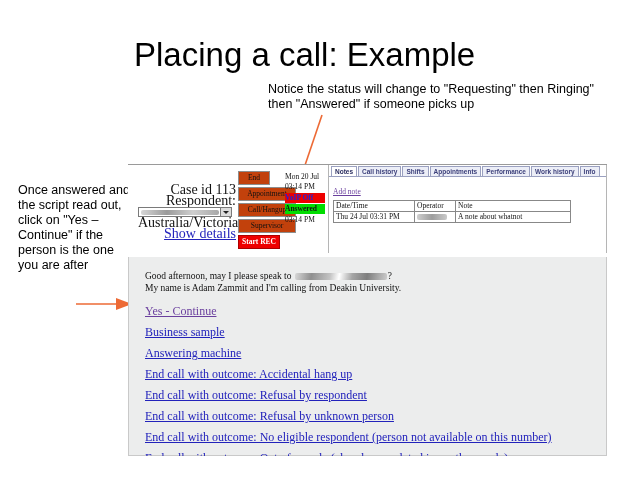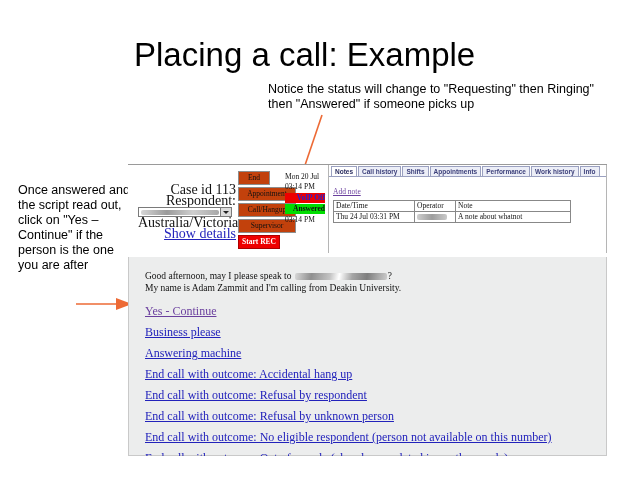--- a/index.html
+++ b/index.html
@@ -187,21 +187,21 @@
     top: 7px;
     width: 40px;
     font-size: 7.5px;
     line-height: 10px;
     color: #111;
   }
   .status-col .line { white-space: nowrap; }
   .badge {
     display: block;
     width: 40px;
-    text-align: right;
+    text-align: left;
     font-size: 7.5px;
     line-height: 10px;
     font-weight: bold;
     margin: 1px 0;
     box-sizing: border-box;
   }
   .badge.voip {
     background: #ee0000;
     color: #2424d0;
   }
@@ -416,21 +416,21 @@
   <div class="script-area">
     <div class="script-text">
       <div class="script-line">
         <span>Good afternoon, may I please speak to </span><span class="redact-inline"></span><span>?</span>
       </div>
       <div class="script-line">My name is Adam Zammit and I'm calling from Deakin University.</div>
     </div>
 
     <div class="script-links">
       <span class="script-link first">Yes - Continue</span>
-      <span class="script-link">Business please</span>
+      <span class="script-link">Business sample</span>
       <span class="script-link">Answering machine</span>
       <span class="script-link">End call with outcome: Accidental hang up</span>
       <span class="script-link">End call with outcome: Refusal by respondent</span>
       <span class="script-link">End call with outcome: Refusal by unknown person</span>
       <span class="script-link">End call with outcome: No eligible respondent (person not available on this number)</span>
       <span class="script-link">End call with outcome: Out of sample (already completed in another mode)</span>
     </div>
   </div>
 
 </div>

